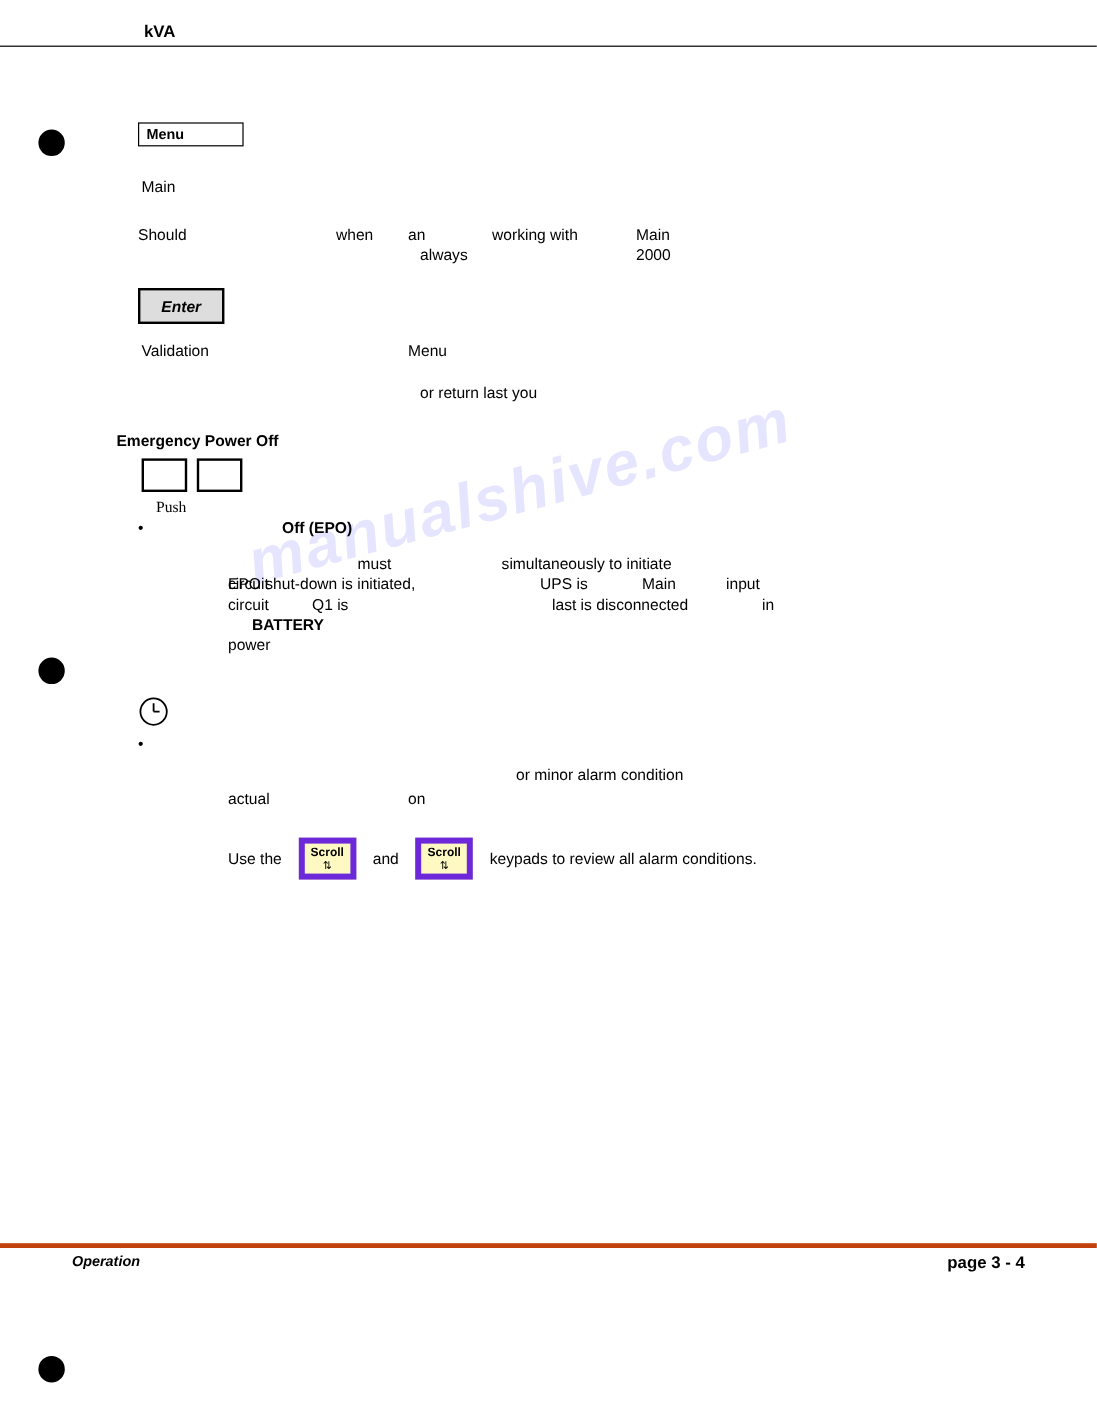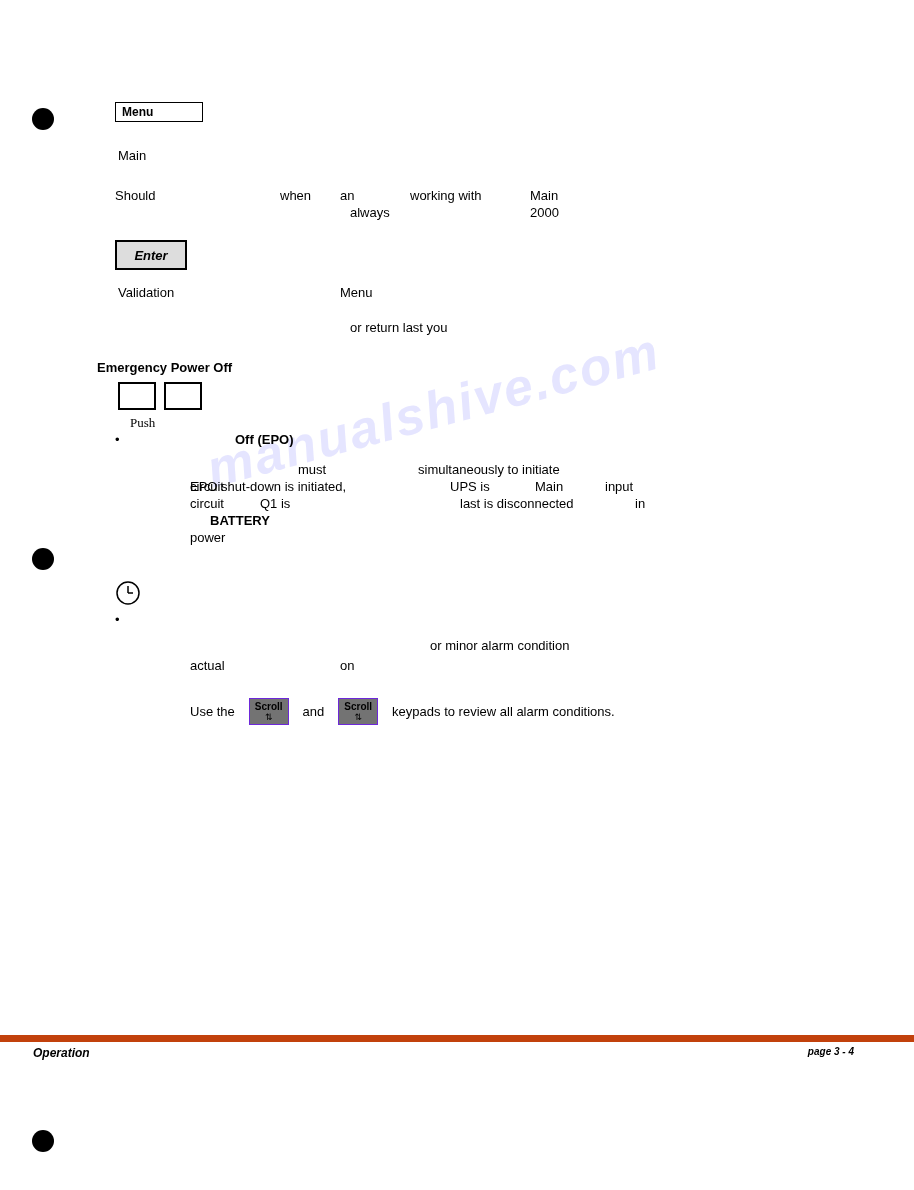--- a/index.html
+++ b/index.html
@@ -77,25 +77,25 @@
 
     
     .clock-icon {
       width: 26px;
       height: 26px;
     }
 
     
     .scroll-btn {
       display: inline-block;
-      border: 1px solid #6d28d9;
+      border: 5px solid #6d28d9;
       padding: 2px 5px;
       font-size: 11px;
       vertical-align: middle;
-      background: #737373;
+      background: #fef9c3;
     }
 
     
     .watermark {
       position: absolute;
       top: 380px;
       left: 200px;
       font-size: 52px;
       color: rgba(150, 150, 255, 0.25);
       font-style: italic;
@@ -105,33 +105,36 @@
       white-space: nowrap;
       letter-spacing: 2px;
     }
 
     
     .footer {
       position: absolute;
       bottom: 130px;
       left: 0;
       right: 0;
-      border-top: 7px solid #c2410c;
+      border-top: 4px solid #c2410c;
       padding-top: 4px;
       display: flex;
       justify-content: space-between;
-      padding-left: 33px;
+      padding-left: 60px;
       padding-right: 60px;
     }
   </style>
 </head>
 <body>
 
 <div class="page-container">
 
+  <div class="top-header">
+    <div class="top-header-title">kVA</div>
+  </div>
 
   <div class="watermark">manualshive.com</div>
 
   <div class="circle-bullet" style="left:32px; top:108px;"></div>
 
   <div class="menu-box" style="left:115px; top:102px; width:88px;">Menu</div>
 
   <div style="position:absolute; left:118px; top:148px;">Main</div>
 
   <div style="position:absolute; top:188px; left:115px;">
@@ -224,18 +227,18 @@
     <div class="scroll-btn" style="text-align:center;">
       <div style="font-size:10px; font-weight:bold;">Scroll</div>
       <div style="font-size:9px;">⇅</div>
     </div>
 
     <span>keypads to review all alarm conditions.</span>
   </div>
 
   <div class="footer">
     <span style="font-style:italic; font-weight:bold; font-size:12px;">Operation</span>
-    <span style="font-style:italic; font-weight:bold; font-size:10px;">page 3 - 4</span>
+    <span style="font-weight:bold; font-size:14px;">page 3 - 4</span>
   </div>
 
   <div class="circle-bullet" style="left:32px; top:1130px;"></div>
 
 </div>
 
 </body></html>

